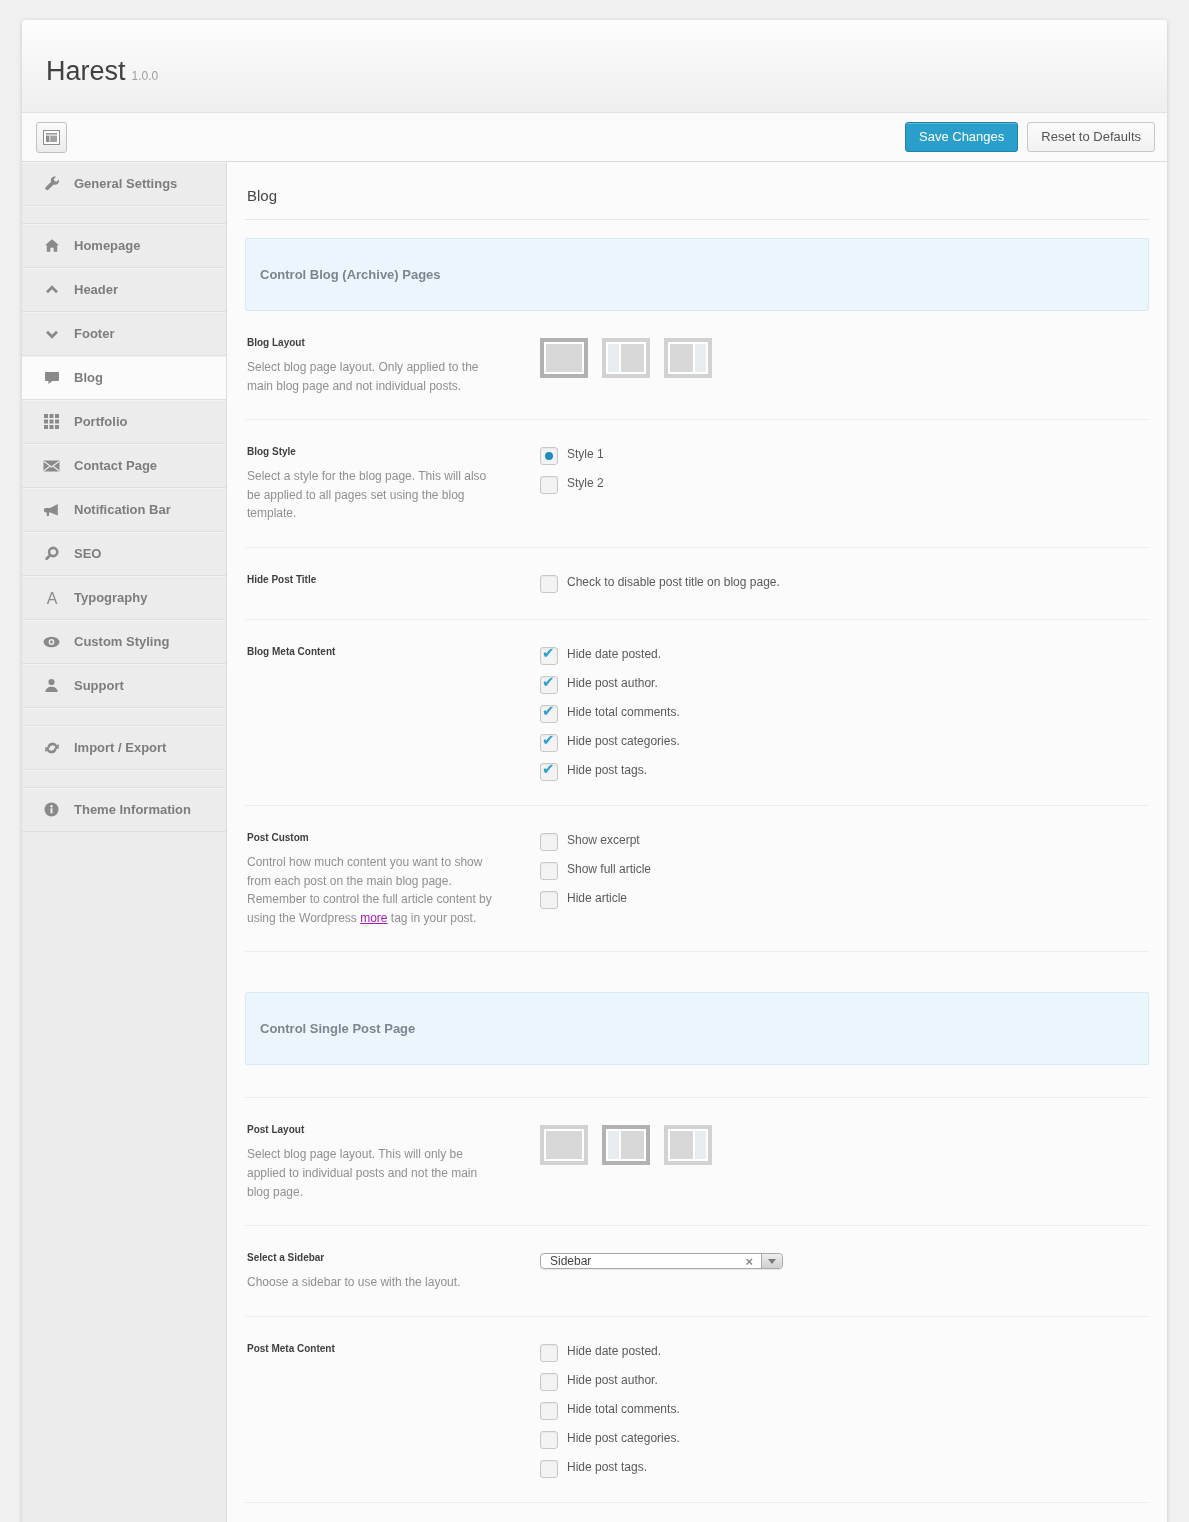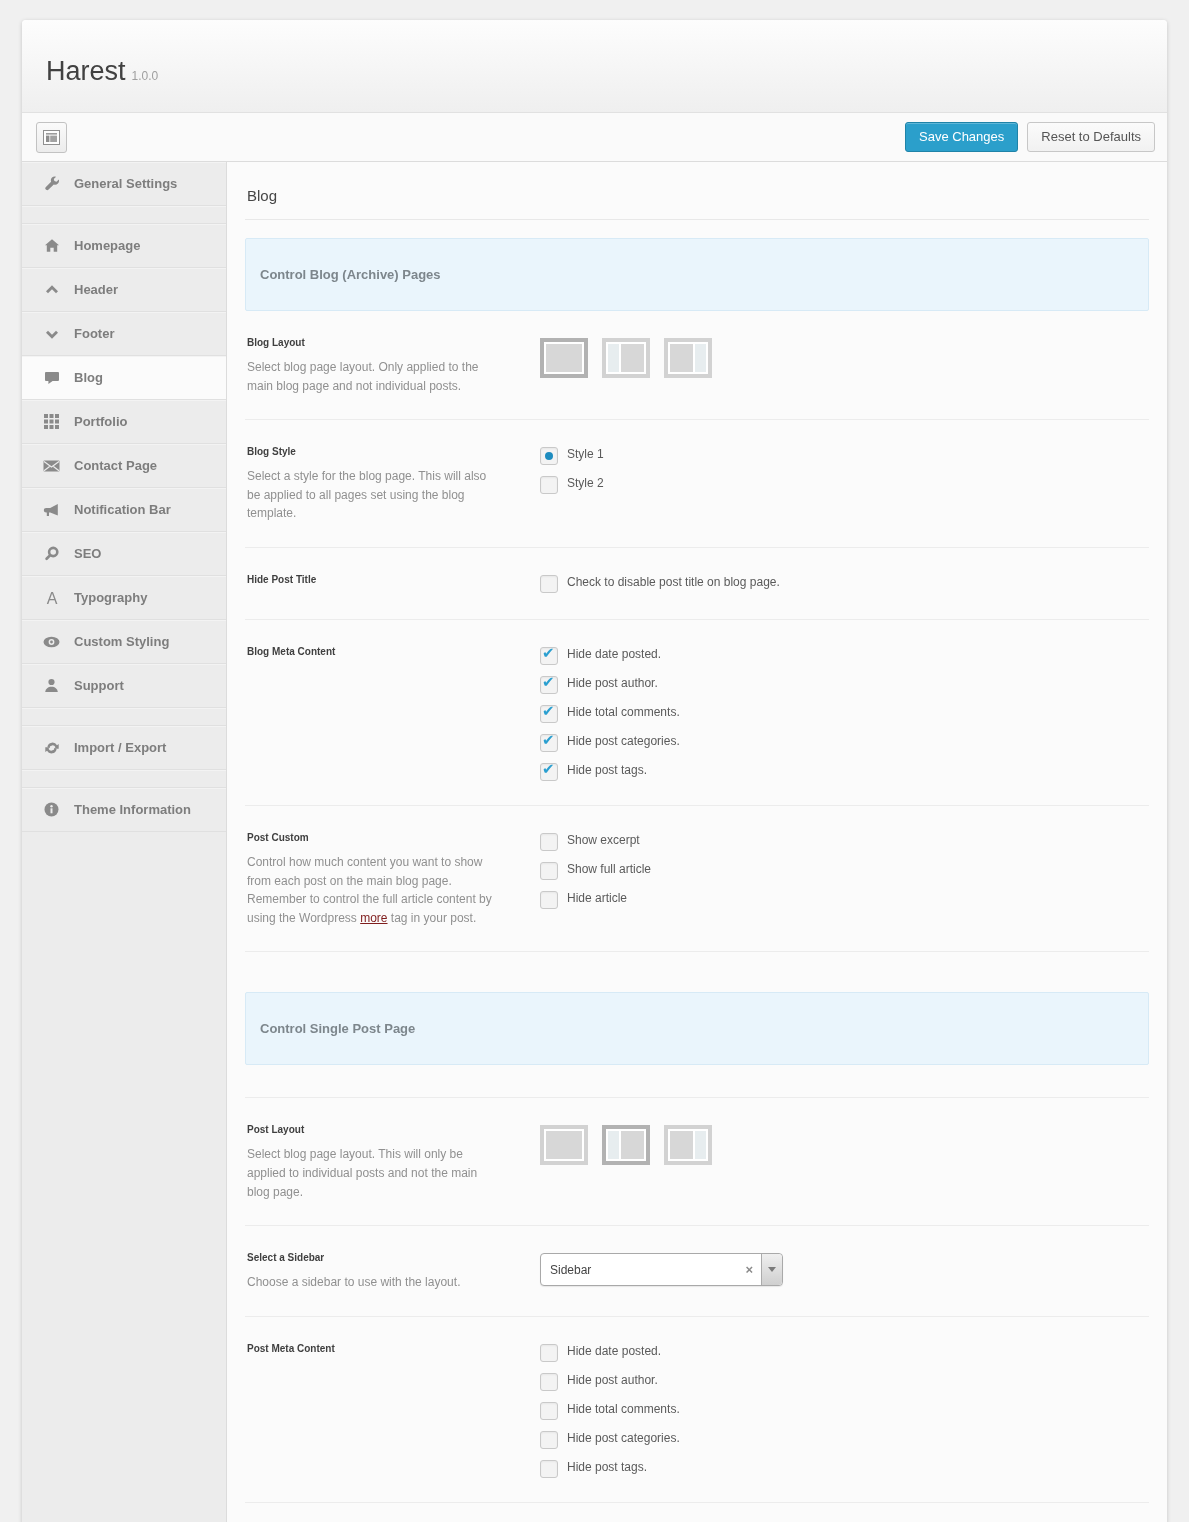--- a/index.html
+++ b/index.html
@@ -29,36 +29,36 @@
   .page-title{font-size:15px;font-weight:400;color:#464646;padding:8px 0 15px 2px;border-bottom:1px solid #e8e8e8;}
   .sec-head{margin-top:18px;background:#eaf5fc;border:1px solid #d7eaf6;border-radius:2px;
             padding:28px 14px;font-size:13px;font-weight:bold;color:#7d868c;}
   .sec-head.second{margin-top:40px;}
   .sec-spacer{height:33px;border-bottom:1px solid #ececec;}
   .srow{display:flex;padding:26px 2px 24px;border-bottom:1px solid #ececec;}
   .srow.last{border-bottom:none;padding-bottom:44px;}
   .row-left{width:293px;flex-shrink:0;padding-right:42px;}
   .row-left h3{font-size:10px;color:#3f3f3f;margin-bottom:10px;}
   .row-left p{font-size:12px;color:#909090;line-height:1.55;}
-  .inline-link{color:#7f1d1d;text-decoration:underline;cursor:pointer;}
+  .inline-link{color:#a21caf;text-decoration:underline;cursor:pointer;}
   .row-right{flex:1;padding-top:1px;}
   .check-row{display:flex;margin-bottom:11px;cursor:pointer;}
   .check-row:last-child{margin-bottom:0;}
   .checkbox{width:18px;height:18px;flex-shrink:0;background:#f3f3f3;border:1px solid #c9c9c9;border-radius:3px;
             margin-right:9px;position:relative;box-shadow:inset 0 1px 2px rgba(0,0,0,.05);}
   .checkbox .tick{position:absolute;left:1px;top:-4px;font-size:15px;font-weight:bold;color:#2a9fd0;}
   .checkbox .dot{position:absolute;left:4px;top:4px;width:8px;height:8px;border-radius:50%;background:#1e8cbf;}
   .check-label{font-size:12px;color:#5a5a5a;}
   .thumbs{display:flex;gap:14px;}
   .thumb{width:48px;height:40px;background:#d2d2d2;padding:4px;cursor:pointer;}
   .thumb.selected{background:#b2b2b2;}
   .t-in{height:100%;background:#fff;padding:2px;display:flex;gap:2px;}
   .t-main{flex:13;background:#d7d7d7;}
   .t-side{flex:6;background:#e7edef;}
-  .select2{width:243px;height:33px;border:1px solid #a9a9a9;border-radius:4px;background:#fff;
+  .select2{width:243px;height:16px;border:1px solid #a9a9a9;border-radius:4px;background:#fff;
            display:flex;align-items:center;box-shadow:0 1px 1px rgba(0,0,0,.08);cursor:pointer;}
   .s2-text{flex:1;font-size:12px;color:#444;padding-left:9px;}
   .s2-clear{font-size:13px;font-weight:bold;color:#8a8a8a;padding-right:8px;cursor:pointer;}
   .s2-arrow{width:21px;align-self:stretch;border-left:1px solid #ababab;background:linear-gradient(#efefef,#cfcfcf);
             border-radius:0 4px 4px 0;display:flex;align-items:center;justify-content:center;}
   .s2-arrow i{width:0;height:0;border-left:4px solid transparent;border-right:4px solid transparent;border-top:5px solid #7a7a7a;}
   .onoff{display:inline-flex;border-radius:5px;overflow:hidden;border:1px solid #9b9b9b;box-shadow:0 1px 1px rgba(0,0,0,.12);}
   .onoff span{width:36px;height:27px;display:flex;align-items:center;justify-content:center;
               font-size:12px;font-weight:bold;cursor:pointer;}
   .onoff .on{background:linear-gradient(#fefefe,#e9e9e9);color:#565656;border-right:1px solid #9b9b9b;}

